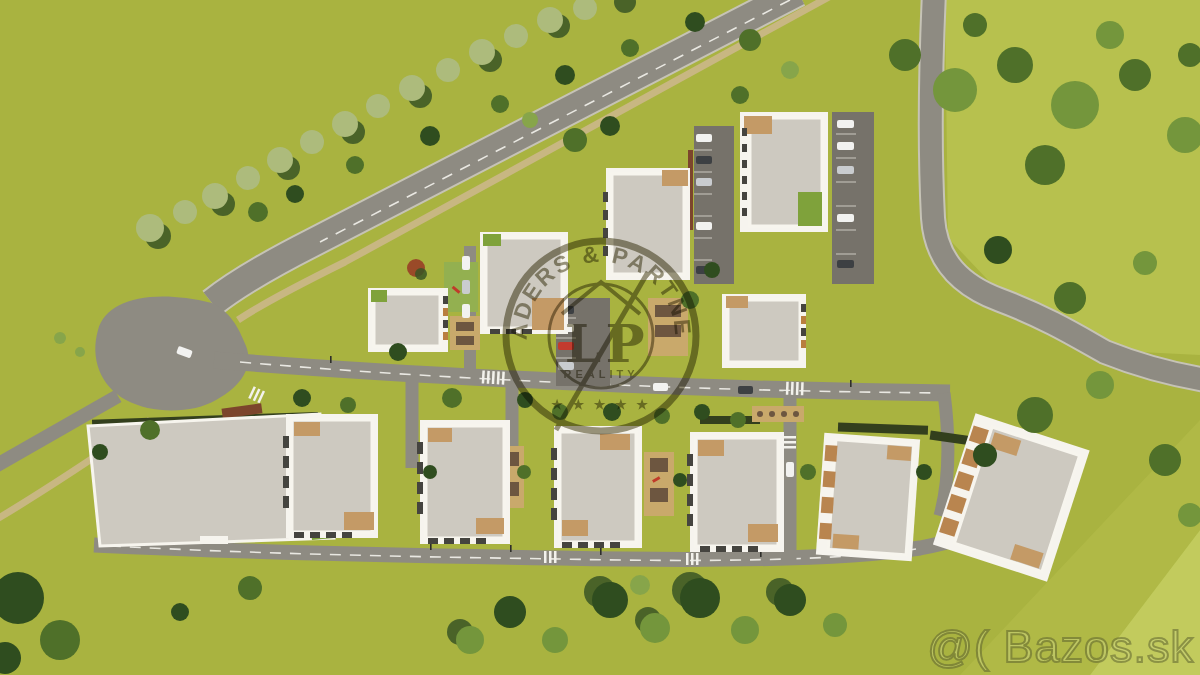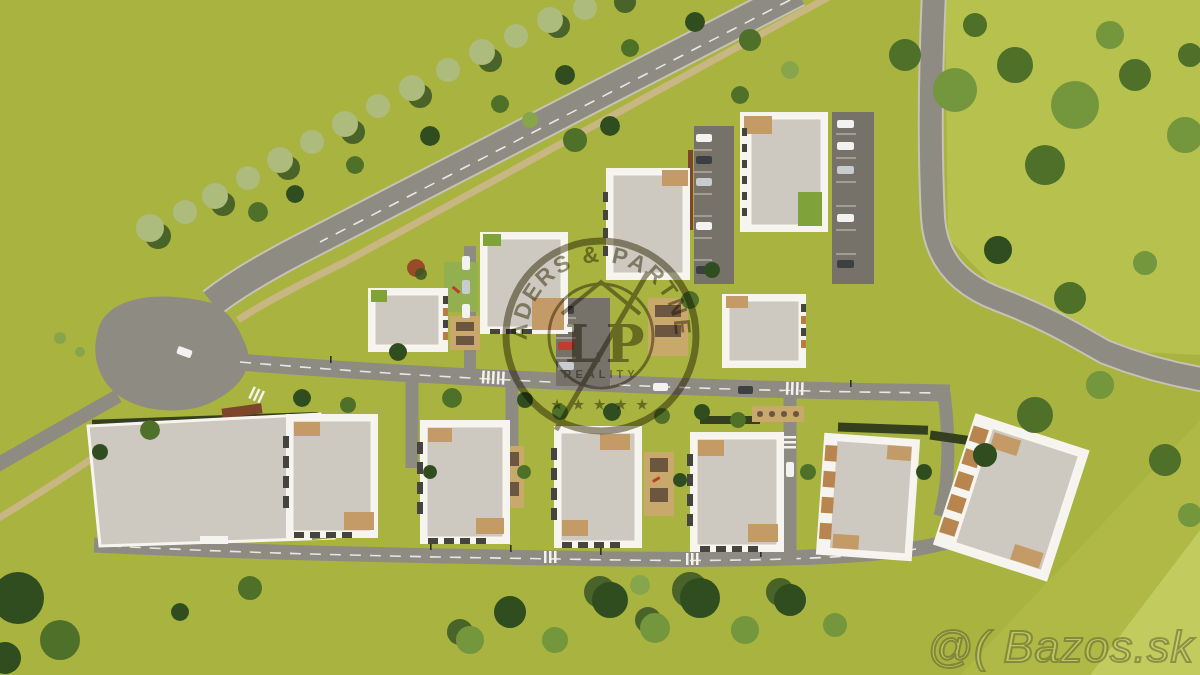--- a/index.html
+++ b/index.html
@@ -29,21 +29,21 @@
   .tick{fill:#f3f2ec;} .lamp{fill:#2e2e2a;}
   
   .logo{mix-blend-mode:multiply;opacity:.52;}
   .lg-line{stroke:var(--logo);fill:none;}
   .lg-text{fill:var(--logo);font-family:"Liberation Sans",sans-serif;font-weight:bold;}
   .lg-serif{fill:var(--logo);font-family:"DejaVu Serif",serif;font-weight:bold;}
   
   .bazos{position:absolute;right:6px;bottom:2px;font-size:45px;letter-spacing:1px;
          color:var(--bazos-fill);opacity:.55;font-family:"Liberation Sans",sans-serif;
          -webkit-text-stroke:2px var(--bazos-stroke);
-         text-shadow:0 0 1px var(--bazos-stroke);font-style:italic;}
+         text-shadow:0 0 1px var(--bazos-stroke);}
 </style>
 </head>
 <body>
 
 <div class="stage">
 
 <svg width="1200" height="675" viewBox="0 0 1200 675">
 
   <g>
     <rect class="f-grass" x="0" y="0" width="1200" height="675"></rect>

